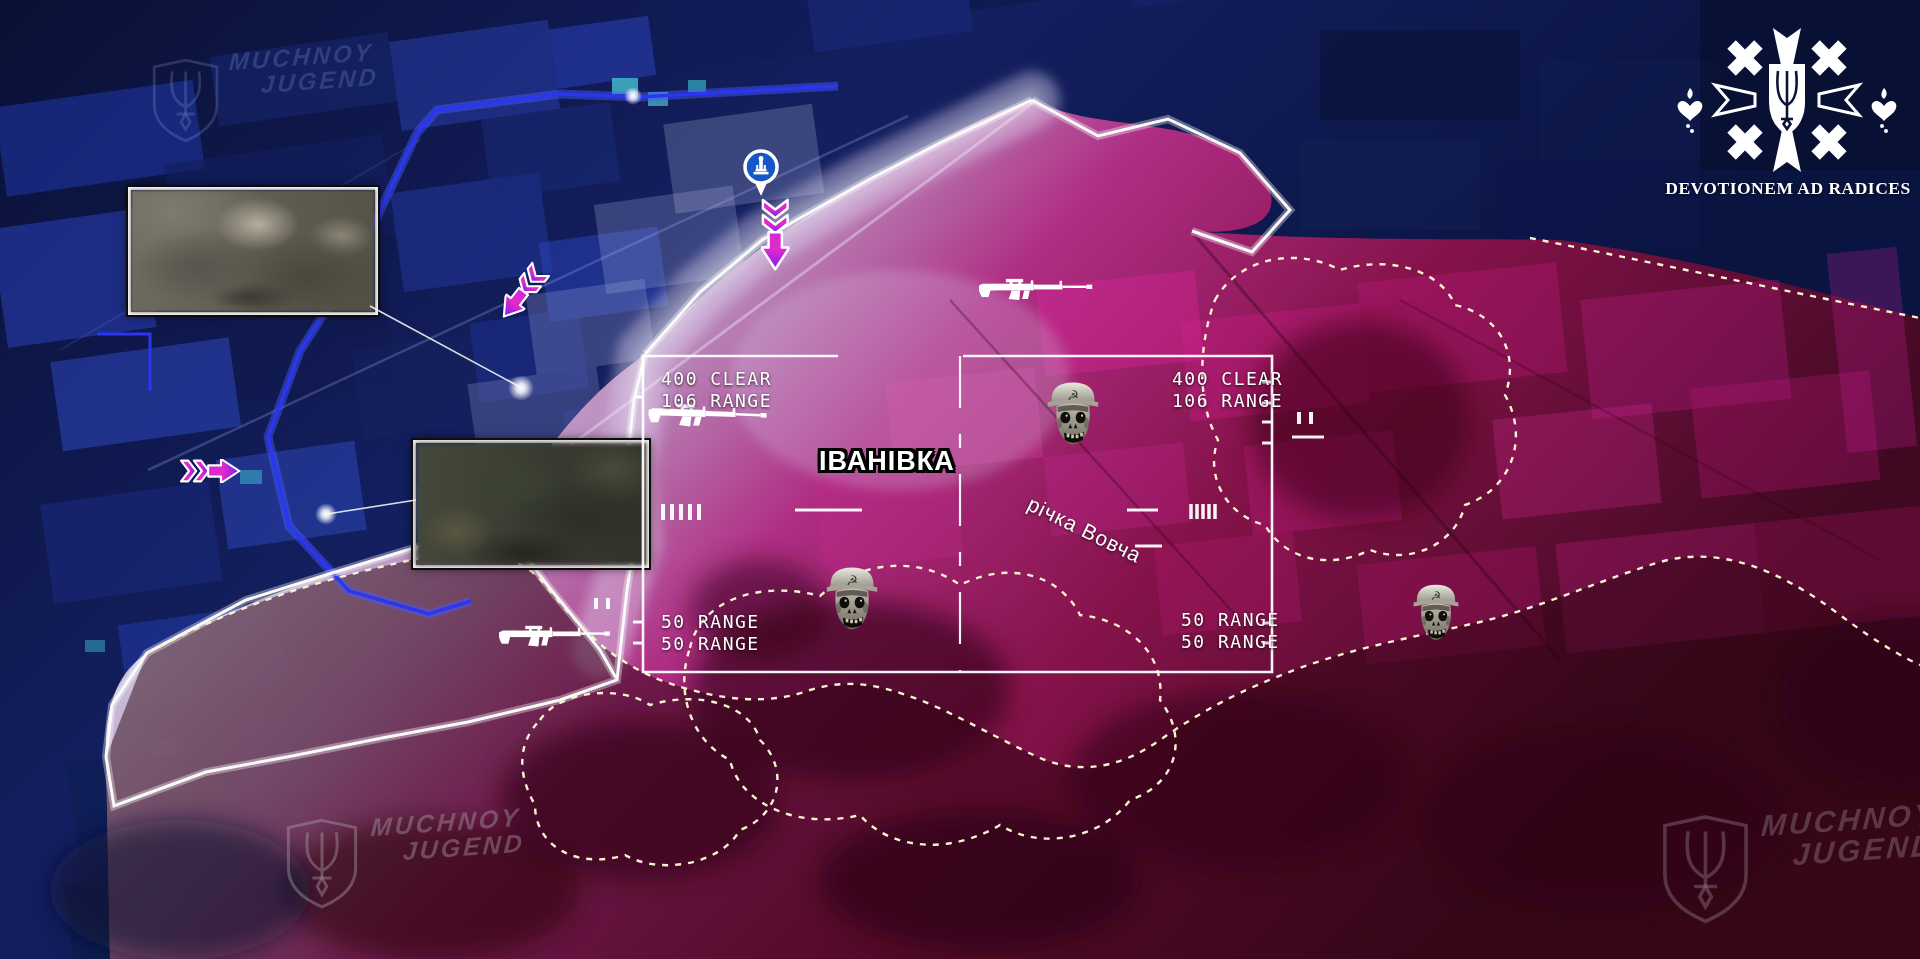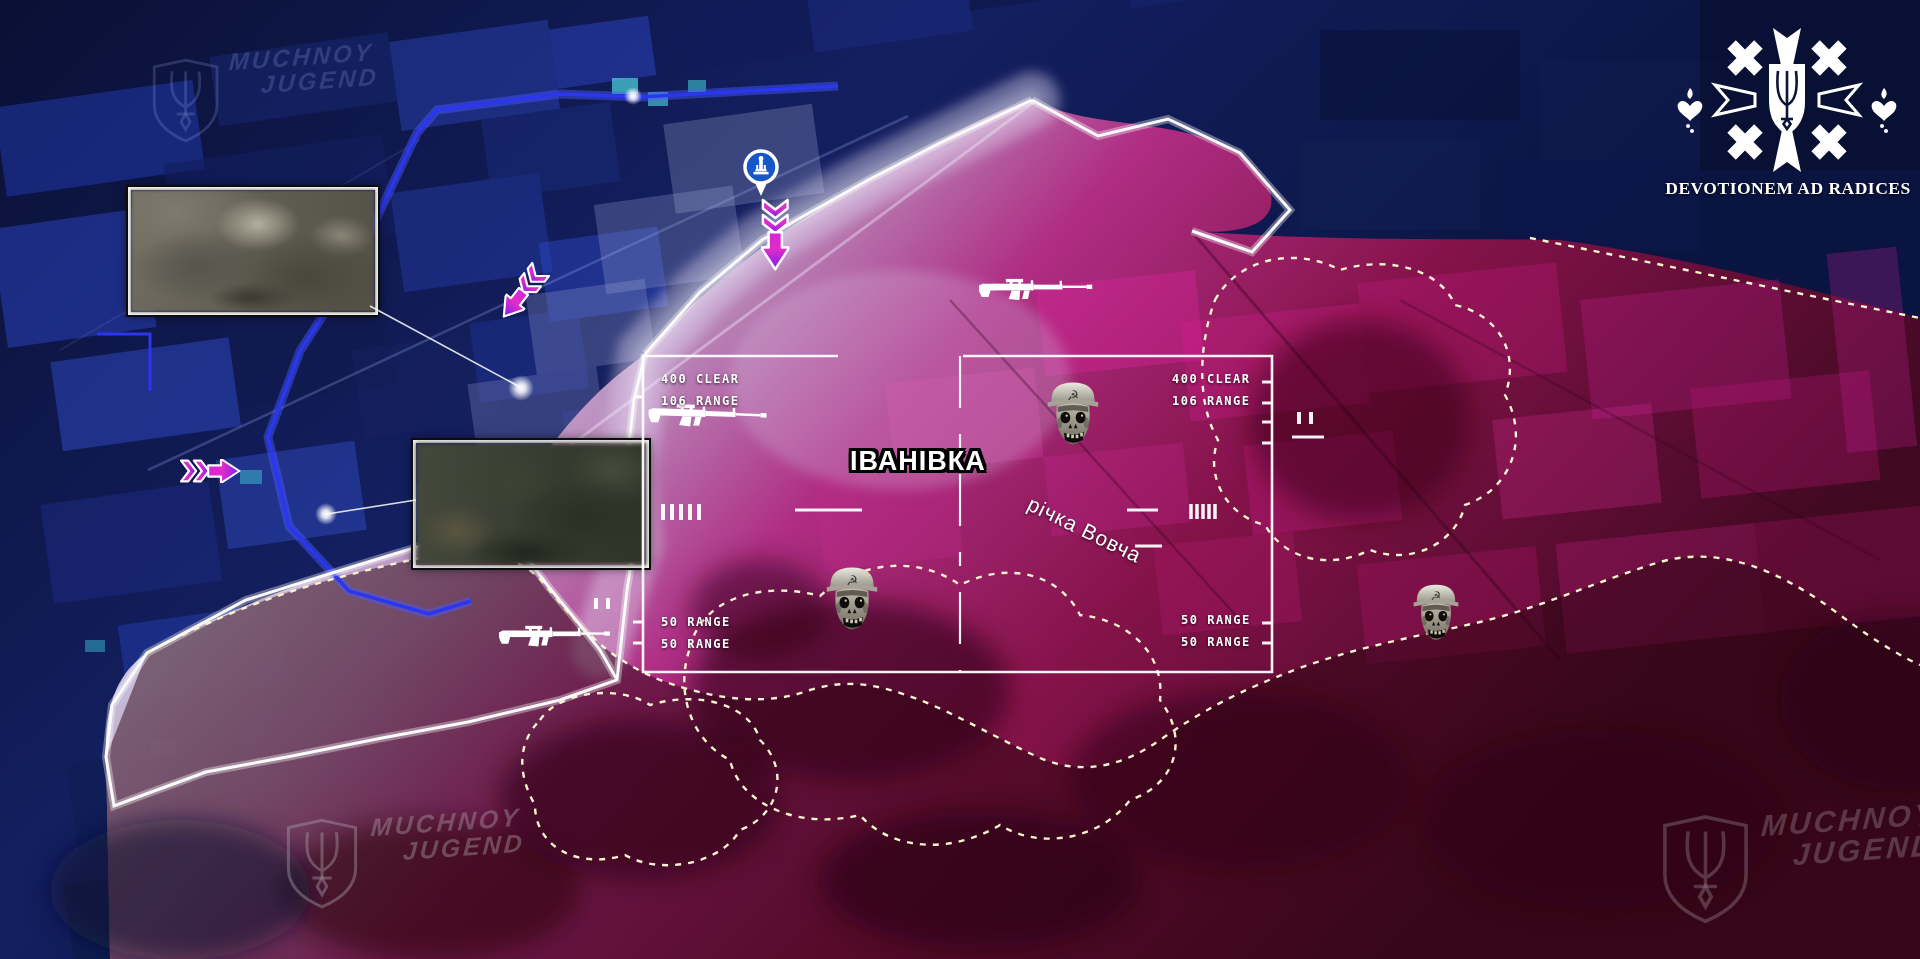--- a/index.html
+++ b/index.html
@@ -25,30 +25,30 @@
   .inset2 .img{background:
       radial-gradient(70px 40px at 40% 32%, #3c4234 0%, rgba(60,66,52,0) 70%),
       radial-gradient(95px 55px at 72% 62%, #2b2f25 0%, rgba(43,47,37,0) 75%),
       radial-gradient(52px 36px at 18% 72%, #5a5640 0%, rgba(90,86,64,0) 70%),
       radial-gradient(64px 46px at 86% 22%, #474b3a 0%, rgba(71,75,58,0) 75%),
       radial-gradient(80px 30px at 48% 90%, #23261d 0%, rgba(35,38,29,0) 78%),
       linear-gradient(95deg,#45493c,#383c30 55%,#2f3328);
       filter:blur(2px);}
 
   
-  .town-label{position:absolute;left:850px;top:446px;white-space:nowrap;
+  .town-label{position:absolute;left:819px;top:446px;white-space:nowrap;
       font-size:27px;font-weight:bold;letter-spacing:1px;color:#fff;
       text-shadow:-3px -3px 0 #000,3px -3px 0 #000,-3px 3px 0 #000,3px 3px 0 #000,
                   -3px 0 0 #000,3px 0 0 #000,0 -3px 0 #000,0 3px 0 #000;}
   .river-label{position:absolute;left:1034px;top:492px;white-space:nowrap;
       font-size:21px;color:#fff;letter-spacing:1px;
       transform:rotate(26deg);transform-origin:left top;
       text-shadow:0 1px 3px rgba(0,0,0,.75);}
   .hud-text{position:absolute;color:#fff;font-family:"DejaVu Sans Mono",monospace;
-      font-weight:bold;font-size:12px;letter-spacing:1.5px;line-height:22px;
+      font-weight:normal;font-size:18px;letter-spacing:1.5px;line-height:22px;
       white-space:nowrap;text-shadow:0 1px 3px rgba(0,0,0,.8);}
   .hud-lt{left:661px;top:368px;}
   .hud-lb{left:661px;top:611px;}
   .hud-rt{left:1172px;top:368px;}
   .hud-rb{left:1181px;top:609px;}
 
   
   .logo{position:absolute;left:1640px;top:12px;width:296px;text-align:center;}
   .logo .motto{margin-top:2px;color:#fff;font-family:"Liberation Serif",serif;
       font-weight:bold;font-size:17.5px;letter-spacing:.5px;white-space:nowrap;

